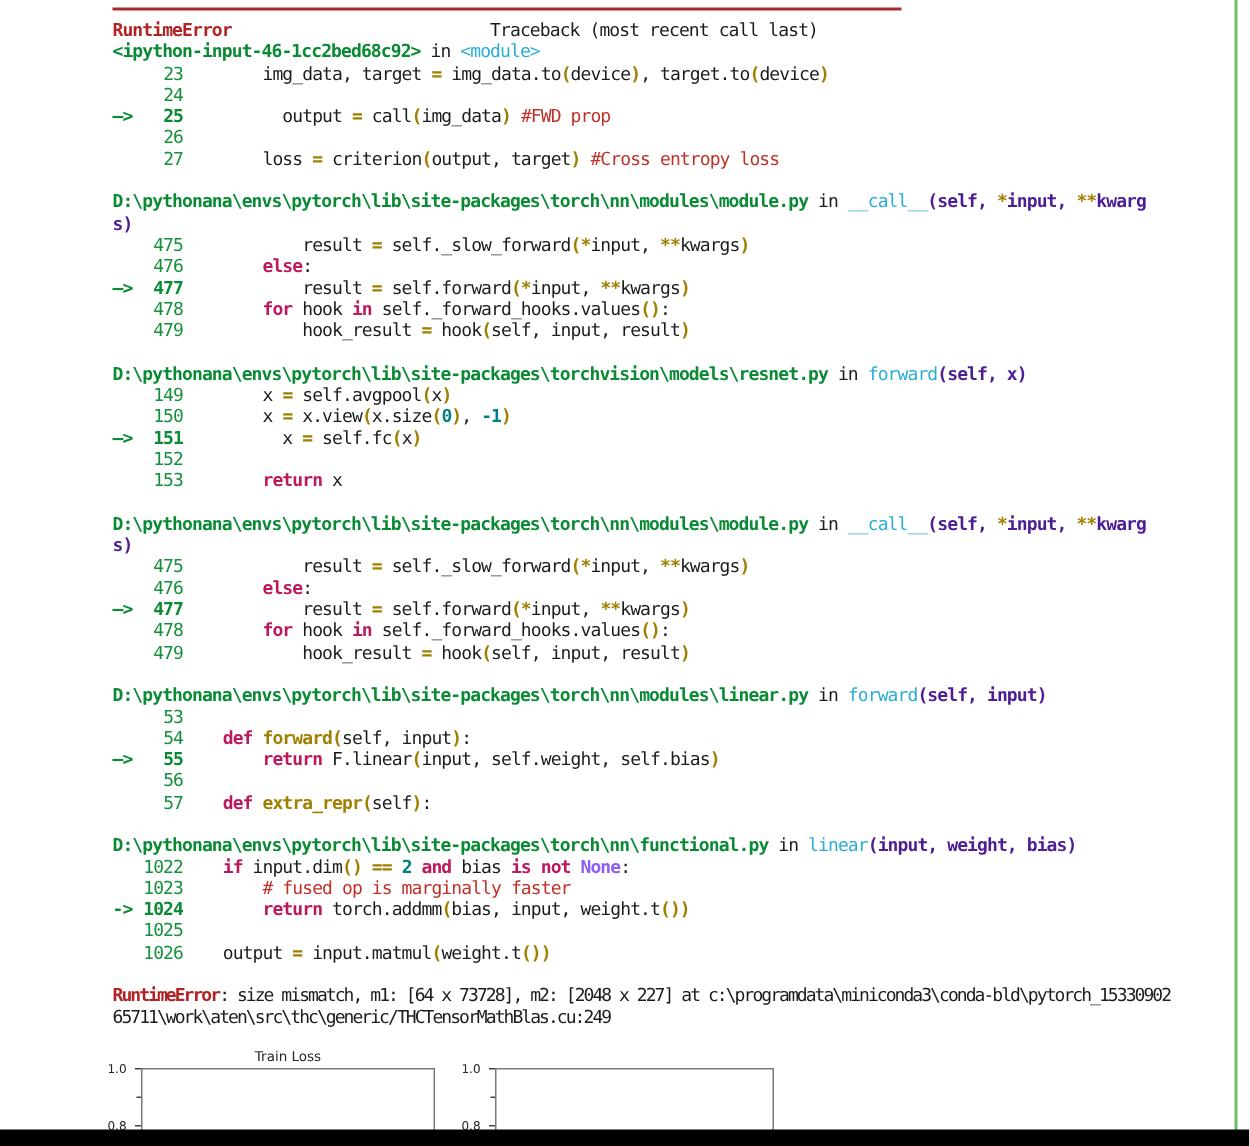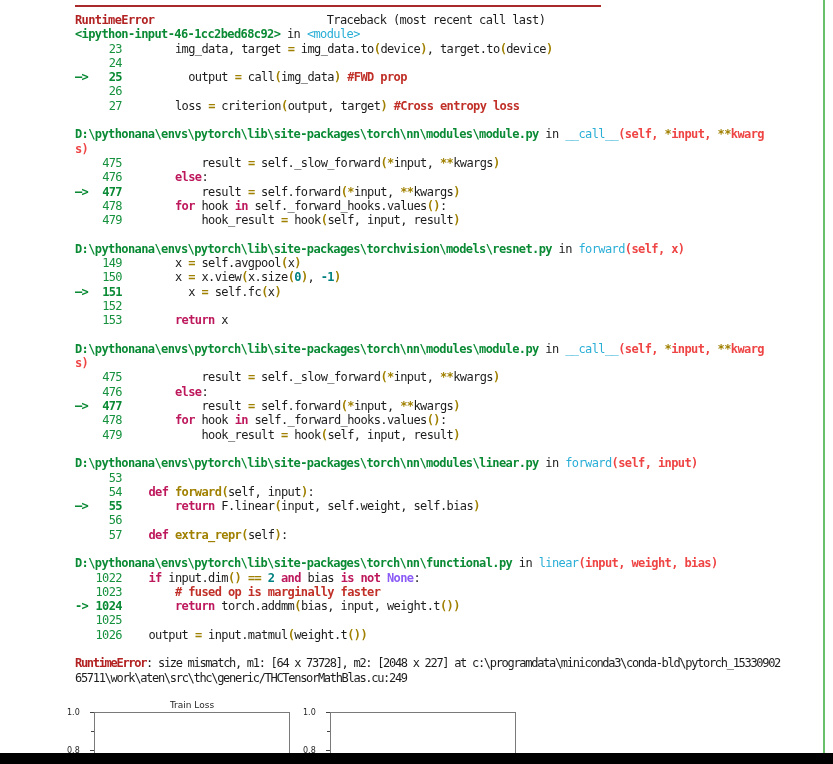--- a/index.html
+++ b/index.html
@@ -13,35 +13,35 @@
       font:12px "DejaVu Sans Mono",monospace;letter-spacing:-0.6px;color:#1c1c1c;}
   .row{white-space:pre;height:14.3px;line-height:14.3px;}
   .row.tight{letter-spacing:-1.3px;}
   .gut{display:inline-flex;justify-content:flex-end;width:47px;color:#15913d;vertical-align:top;white-space:pre;}
   .gut.hl{justify-content:space-between;color:#0a8a34;font-weight:bold;}
 
   .t-pl{color:#1c1c1c;}
   .t-kw{color:#be185d;font-weight:bold;}
   .t-path{color:#0a8a34;font-weight:bold;}
   .t-fn{color:#29aed6;}
-  .t-sig{color:#ef4444;font-weight:bold;}
+  .t-sig{color:#4c1d95;font-weight:bold;}
   .t-op{color:#a08000;font-weight:bold;}
   .t-dn{color:#a08000;font-weight:bold;}
   .t-num{color:#008080;font-weight:bold;}
-  .t-cm{color:#c03028;font-weight:bold;}
+  .t-cm{color:#c03028;font-weight:normal;}
   .t-err{color:#b22222;font-weight:bold;}
   .t-nn{color:#8b5cf6;font-weight:bold;}
 
   .ctitle{position:absolute;top:700px;font:9px "DejaVu Sans",sans-serif;color:#262626;text-align:center;}
   .ta{left:94px;width:196px;}
   .tbt{left:330px;width:186px;margin-top:13px;}
   .plotbox{position:absolute;top:712px;height:52px;border:1px solid #7a7a7a;border-bottom:none;background:#fff;box-sizing:border-box;}
   .pa{left:94px;width:196px;}
   .pb{left:330px;width:186px;}
-  .yt{position:absolute;width:22px;text-align:left;font:8px "DejaVu Sans",sans-serif;color:#262626;}
+  .yt{position:absolute;width:22px;text-align:center;font:8px "DejaVu Sans",sans-serif;color:#262626;}
   .tm{position:absolute;width:4px;height:1px;background:#444;}
 </style>
 </head>
 <body>
 
 <div class="screen">
 
   <div class="separator"></div>
 
   <div class="tb">

